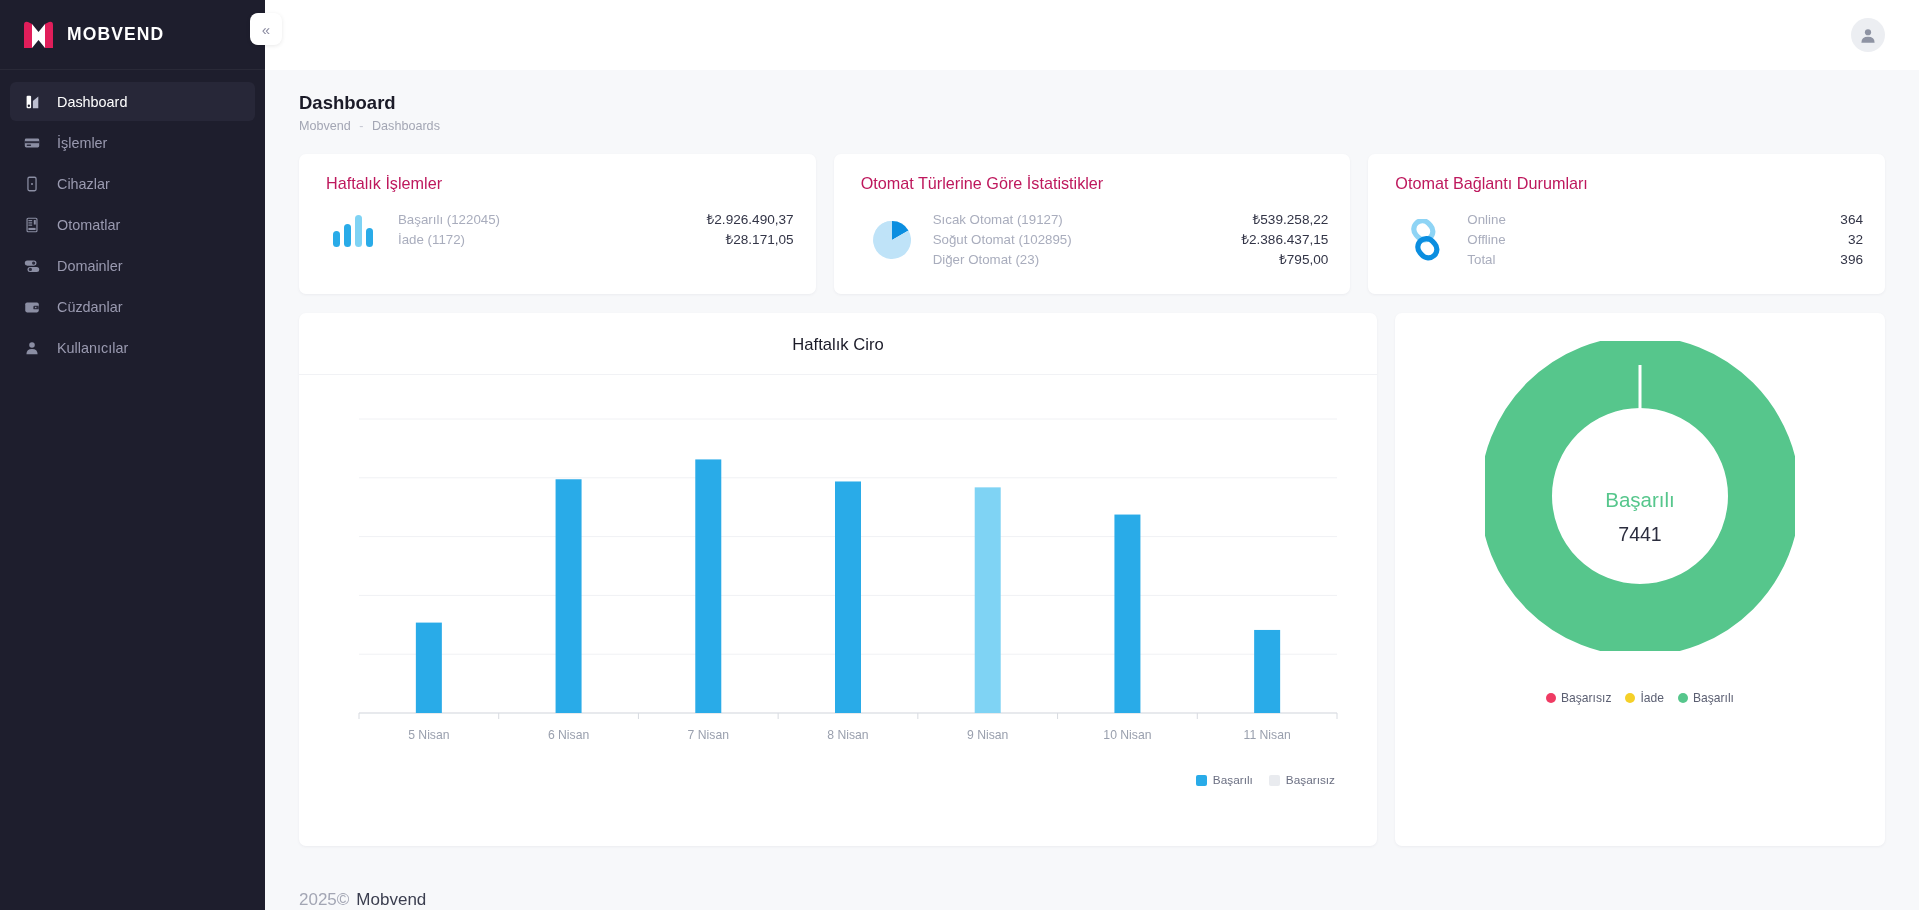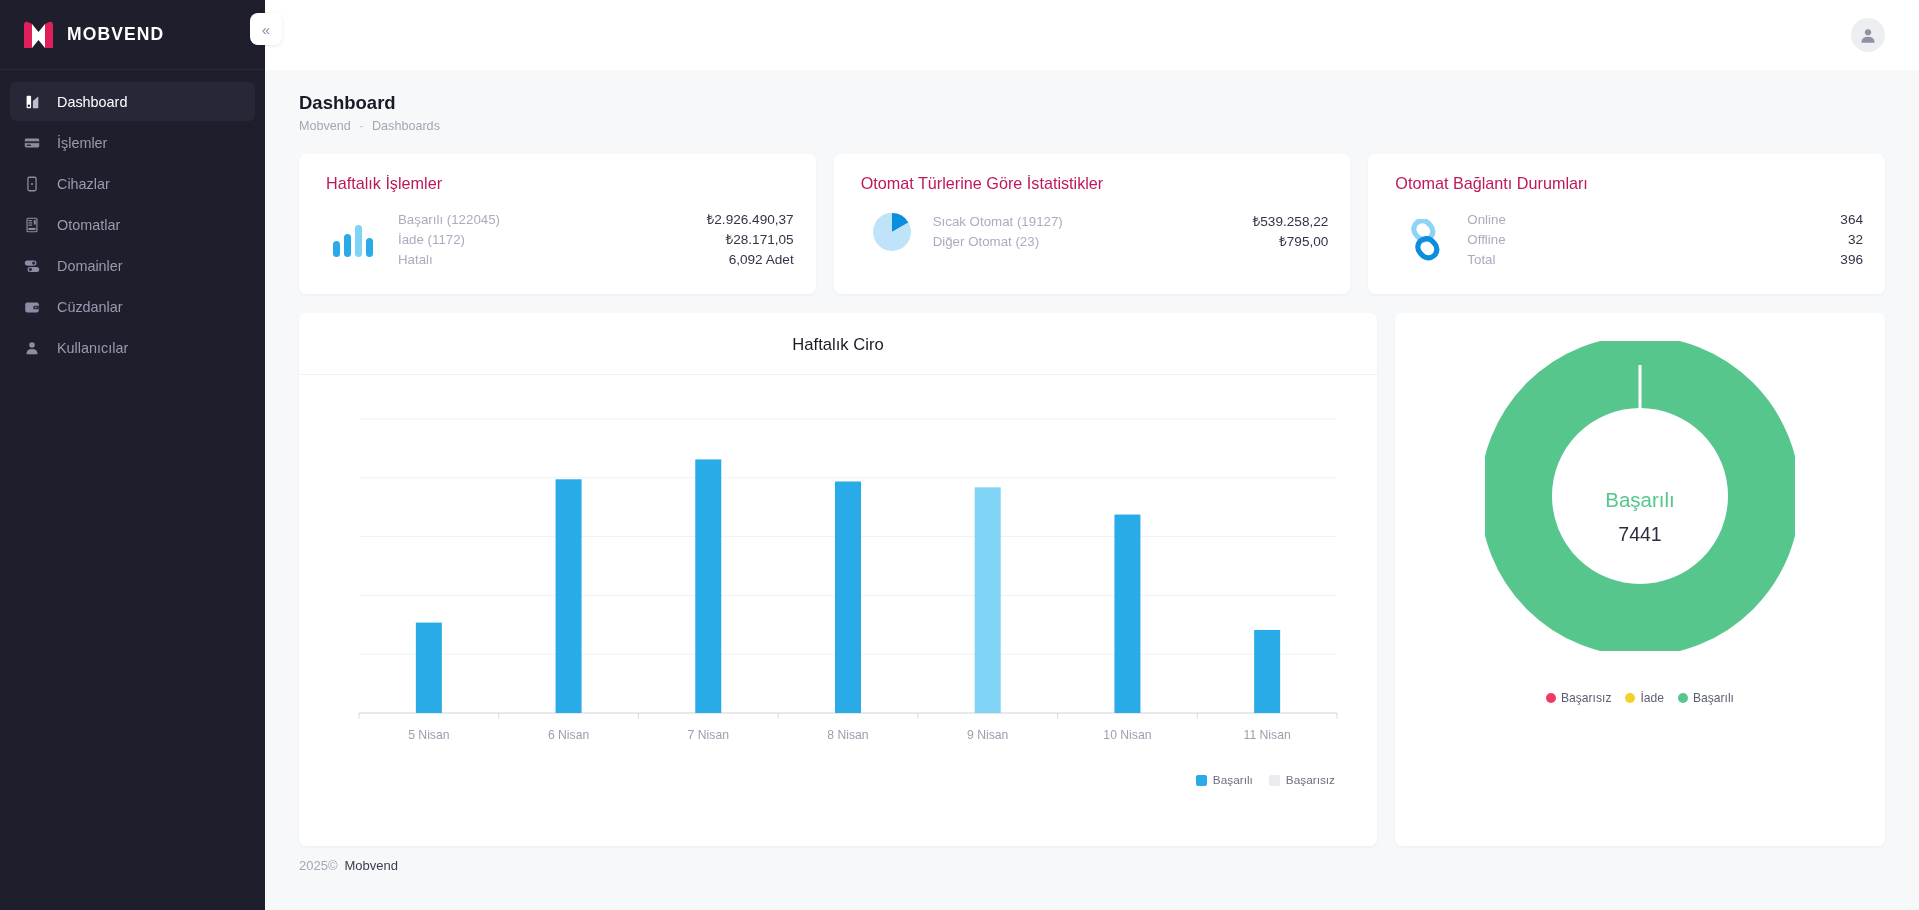--- a/index.html
+++ b/index.html
@@ -162,23 +162,23 @@
     position: absolute; left: 0; right: 0; bottom: 58px;
     display: flex; justify-content: center; gap: 14px; align-items: center;
   }
   .dl-item { display: flex; align-items: center; gap: 5px; }
   .dl-dot { width: 10px; height: 10px; border-radius: 50%; }
   .dl-text { font-size: 12.1px; color: #5b5f72; }
 
   
   .footer {
     height: 52px;
-    display: flex; align-items: flex-start;
+    display: flex; align-items: flex-end;
     padding-left: 34px;
-    font-size: 13px;
+    font-size: 17px;
     flex: 0 0 52px;
   }
   .footer-year { color: #a3a6b4; }
   .footer-name { color: #3b3e4f; margin-left: 7px; }
 </style>
 </head>
 <body>
 
 <div class="app">
 
@@ -317,42 +317,42 @@
             </div>
             <div class="stat-rows">
               <div class="stat-line">
                 <span class="stat-label">Başarılı (122045)</span>
                 <span class="stat-value">₺2.926.490,37</span>
               </div>
               <div class="stat-line">
                 <span class="stat-label">İade (1172)</span>
                 <span class="stat-value">₺28.171,05</span>
               </div>
-              <div class="stat-line">
-                <span class="stat-label">Hatalı</span>
-                <span class="stat-value">6,092 Adet</span>
-              </div>
             </div>
           </div>
         </section>
 
         <section class="stat-card">
           <div class="stat-title">Otomat Türlerine Göre İstatistikler</div>
           <div class="stat-body">
             <div class="stat-ico">
               <svg viewBox="0 0 44 44" width="44" height="44">
                 <path d="M22 22 L22 3 A19 19 0 0 1 38.5 12.5 Z" fill="#0b8ee0"></path>
                 <path d="M22 22 L38.5 12.5 A19 19 0 1 1 22 3 Z" fill="#bfe3f8"></path>
                 <path d="M22 22 L22 3 A19 19 0 0 0 5.5 12.5 Z" fill="#bfe3f8"></path>
               </svg>
             </div>
             <div class="stat-rows">
               <div class="stat-line">
                 <span class="stat-label">Sıcak Otomat (19127)</span>
                 <span class="stat-value">₺539.258,22</span>
+              </div>
+              <div class="stat-line">
+                <span class="stat-label">Soğut Otomat (102895)</span>
+                <span class="stat-value">₺2.386.437,15</span>
               </div>
               <div class="stat-line">
                 <span class="stat-label">Diğer Otomat (23)</span>
                 <span class="stat-value">₺795,00</span>
               </div>
             </div>
           </div>
         </section>
 
         <section class="stat-card">

